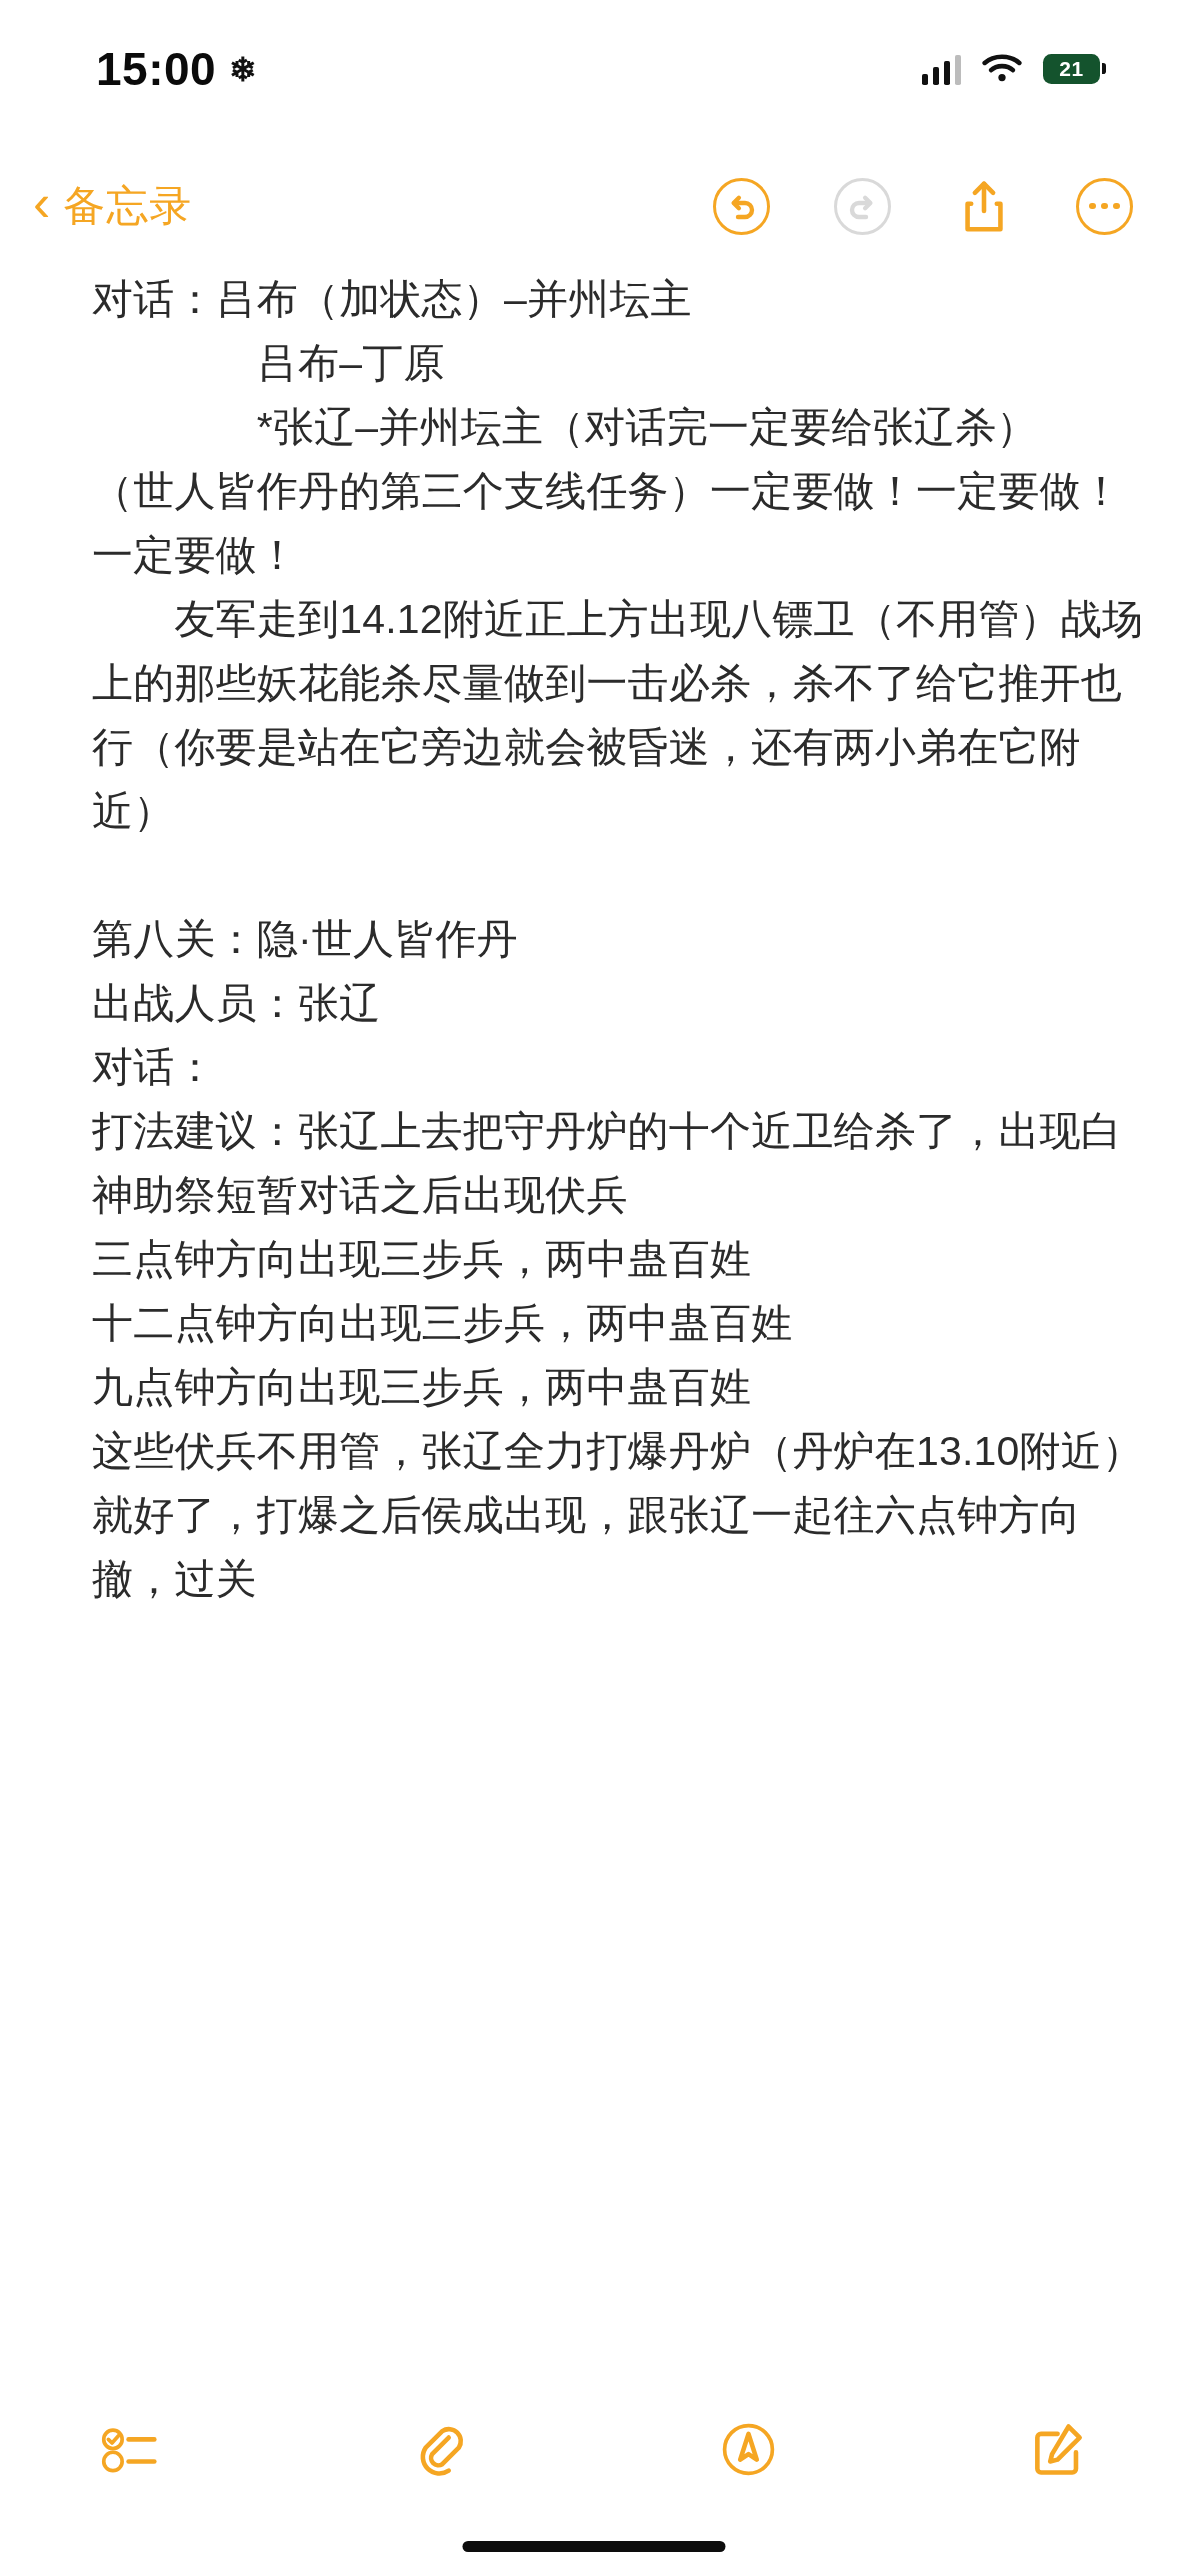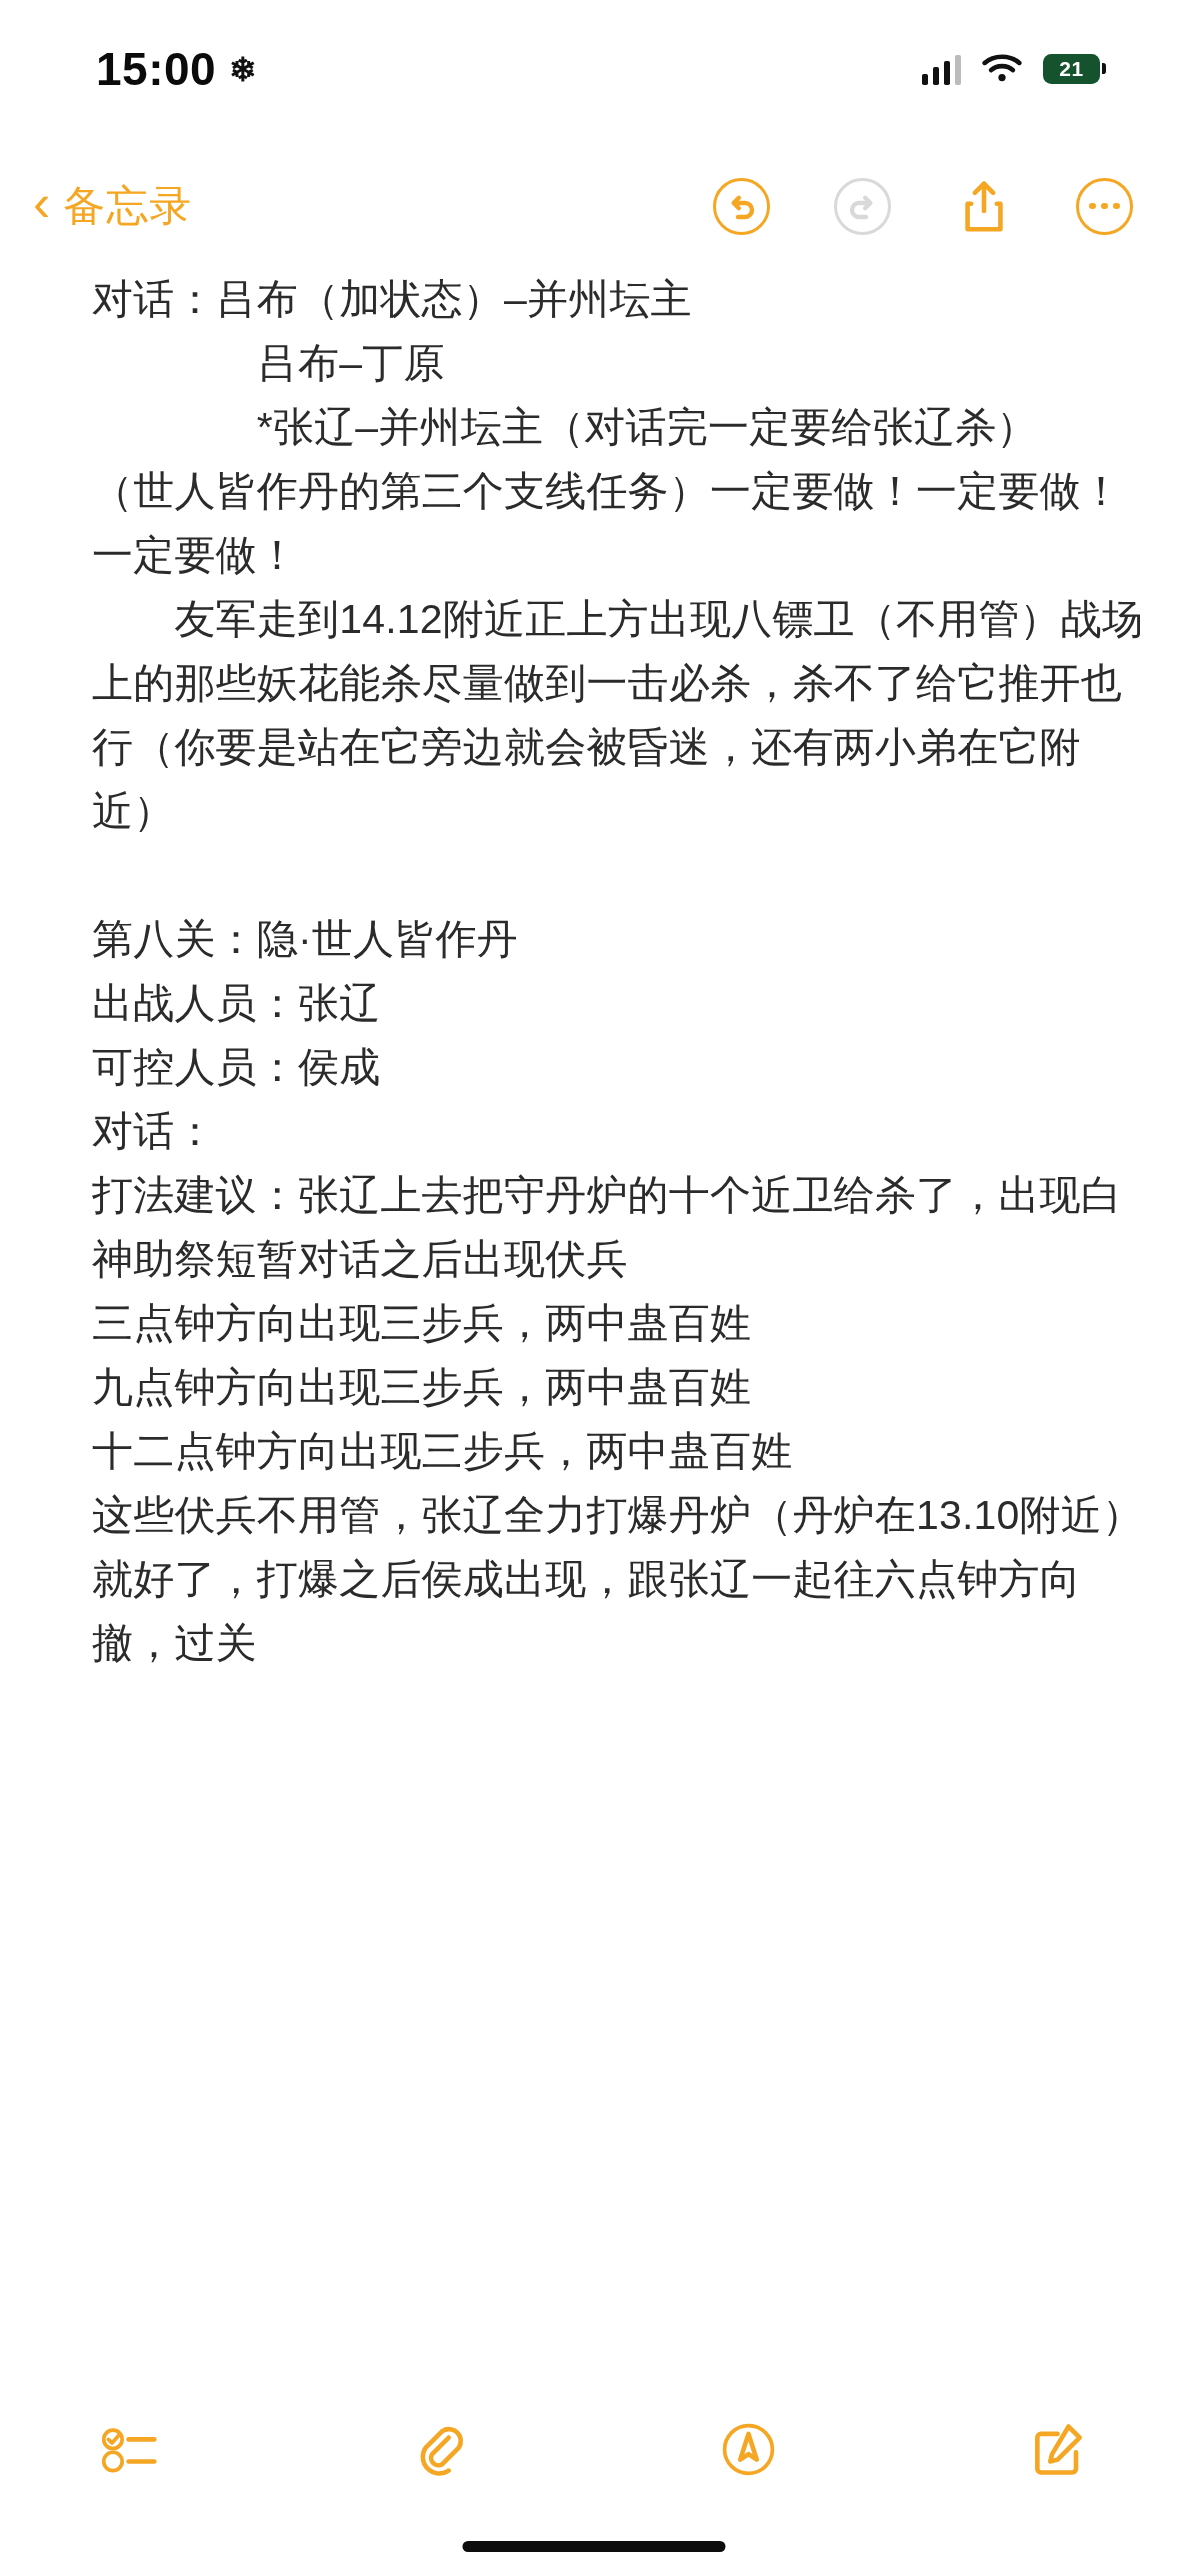--- a/index.html
+++ b/index.html
@@ -249,26 +249,25 @@
 
 <div class="note">
   <p>对话：吕布（加状态）–并州坛主</p>
   <p>　　　　吕布–丁原</p>
   <p>　　　　*张辽–并州坛主（对话完一定要给张辽杀）</p>
   <p>（世人皆作丹的第三个支线任务）一定要做！一定要做！一定要做！</p>
   <p>　　友军走到14.12附近正上方出现八镖卫（不用管）战场上的那些妖花能杀尽量做到一击必杀，杀不了给它推开也行（你要是站在它旁边就会被昏迷，还有两小弟在它附近）</p>
   <p class="blank"></p>
   <p>第八关：隐·世人皆作丹</p>
   <p>出战人员：张辽</p>
-  <p>可控人员：侯成</p>
   <p>对话：</p>
   <p>打法建议：张辽上去把守丹炉的十个近卫给杀了，出现白神助祭短暂对话之后出现伏兵</p>
   <p>三点钟方向出现三步兵，两中蛊百姓</p>
+  <p>十二点钟方向出现三步兵，两中蛊百姓</p>
   <p>九点钟方向出现三步兵，两中蛊百姓</p>
-  <p>十二点钟方向出现三步兵，两中蛊百姓</p>
   <p>这些伏兵不用管，张辽全力打爆丹炉（丹炉在13.10附近）就好了，打爆之后侯成出现，跟张辽一起往六点钟方向撤，过关</p>
 </div>
 
 <div class="toolbar">
   <div class="tb-item">
     <svg viewBox="0 0 62 62" aria-hidden="true">
       <circle cx="13" cy="20" r="10" fill="none" stroke="#f5a623" stroke-width="4"></circle>
       <path d="M8 20 L12 24 L19 16" fill="none" stroke="#f5a623" stroke-width="4" stroke-linecap="round" stroke-linejoin="round"></path>
       <path class="stroke" d="M30 20 H58"></path>
       <circle cx="13" cy="44" r="10" fill="none" stroke="#f5a623" stroke-width="4"></circle>

